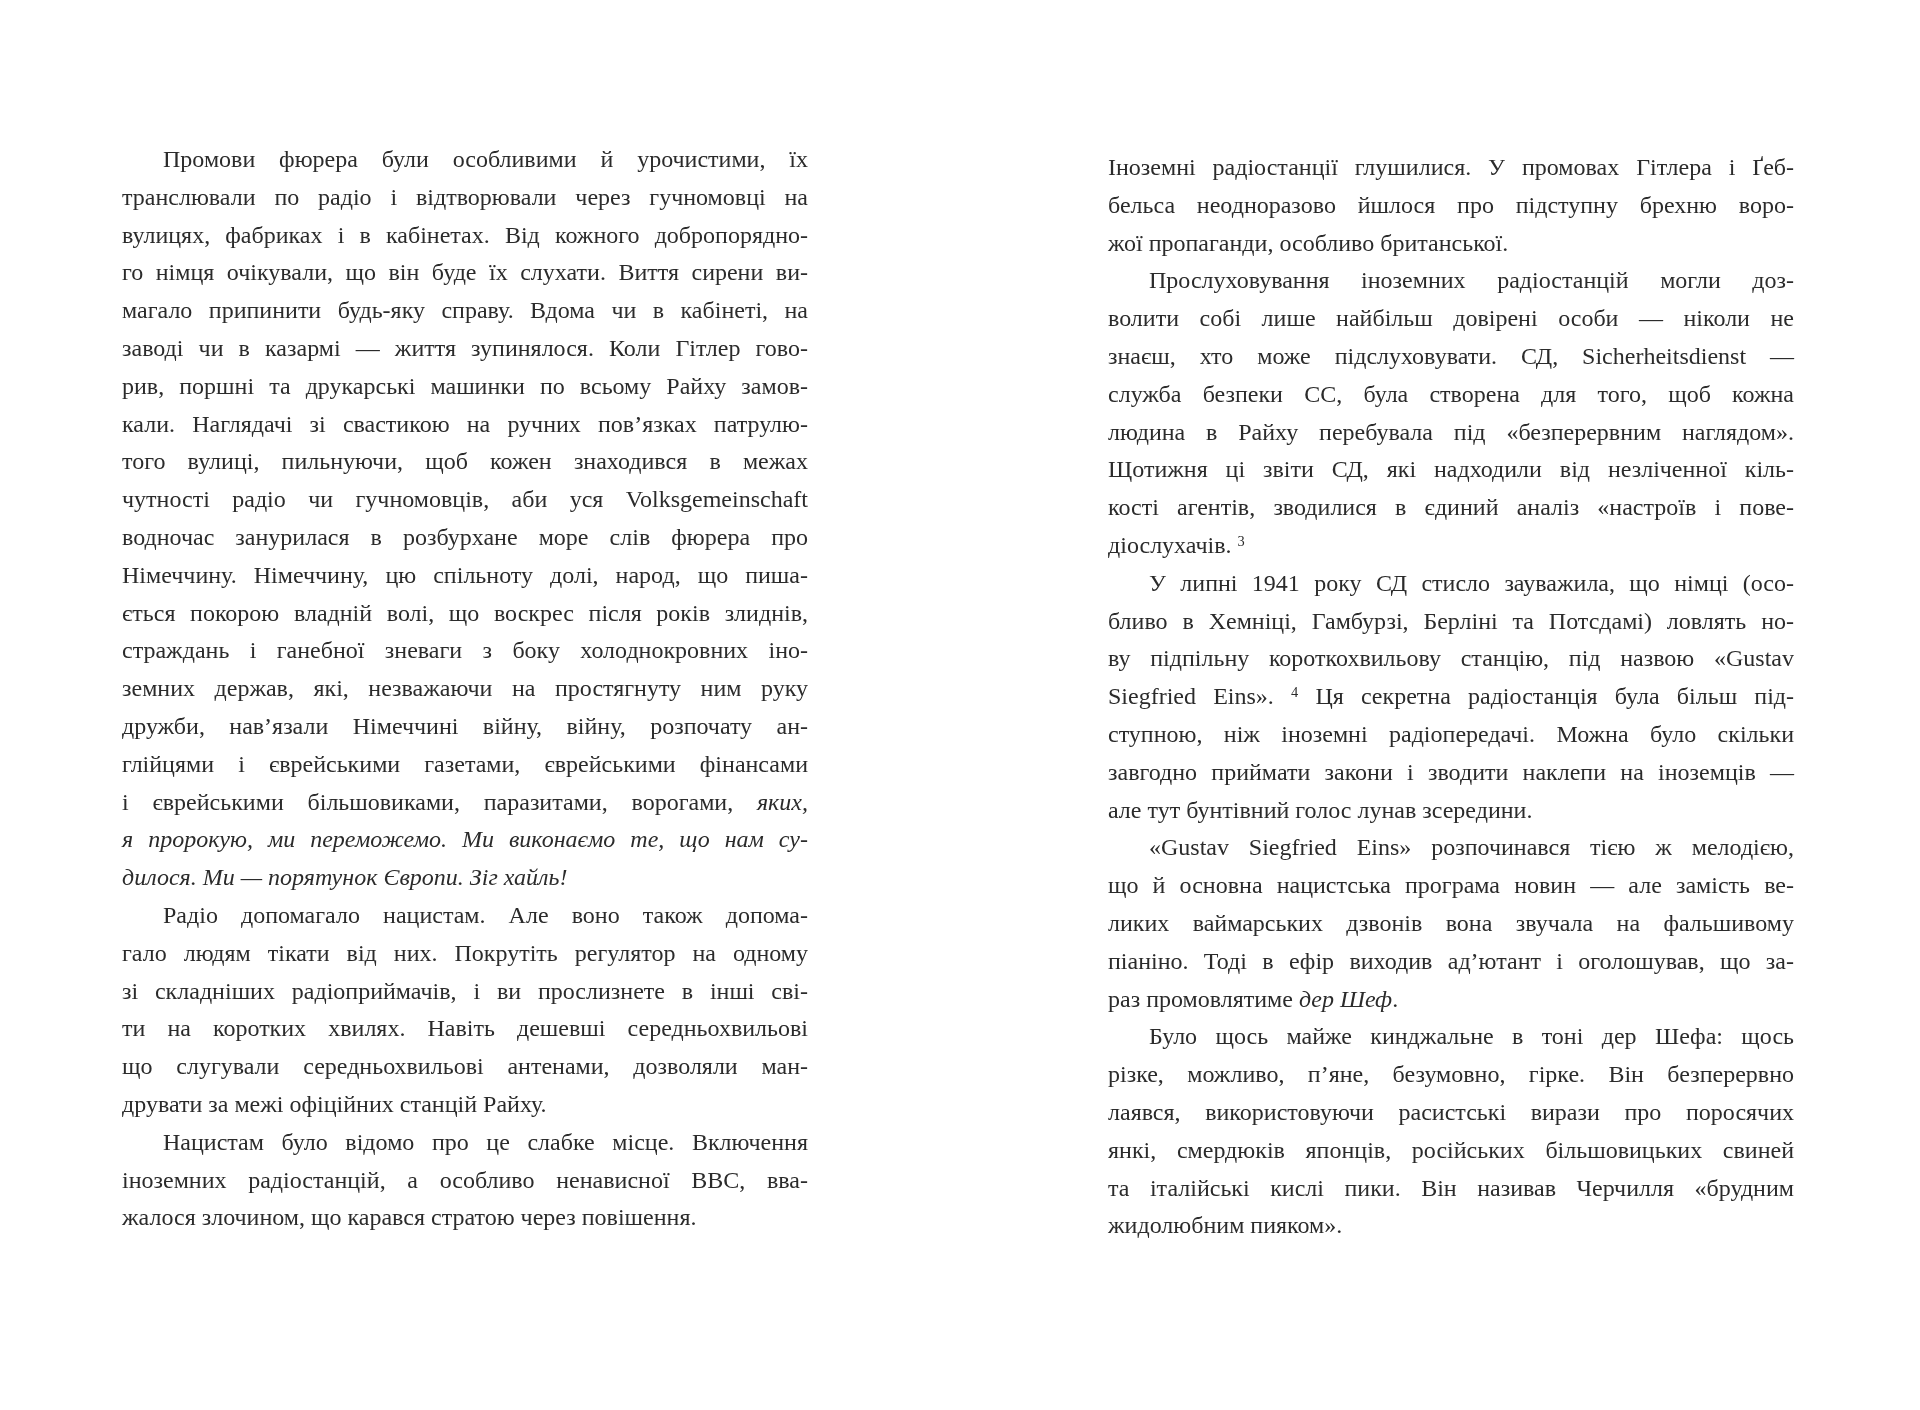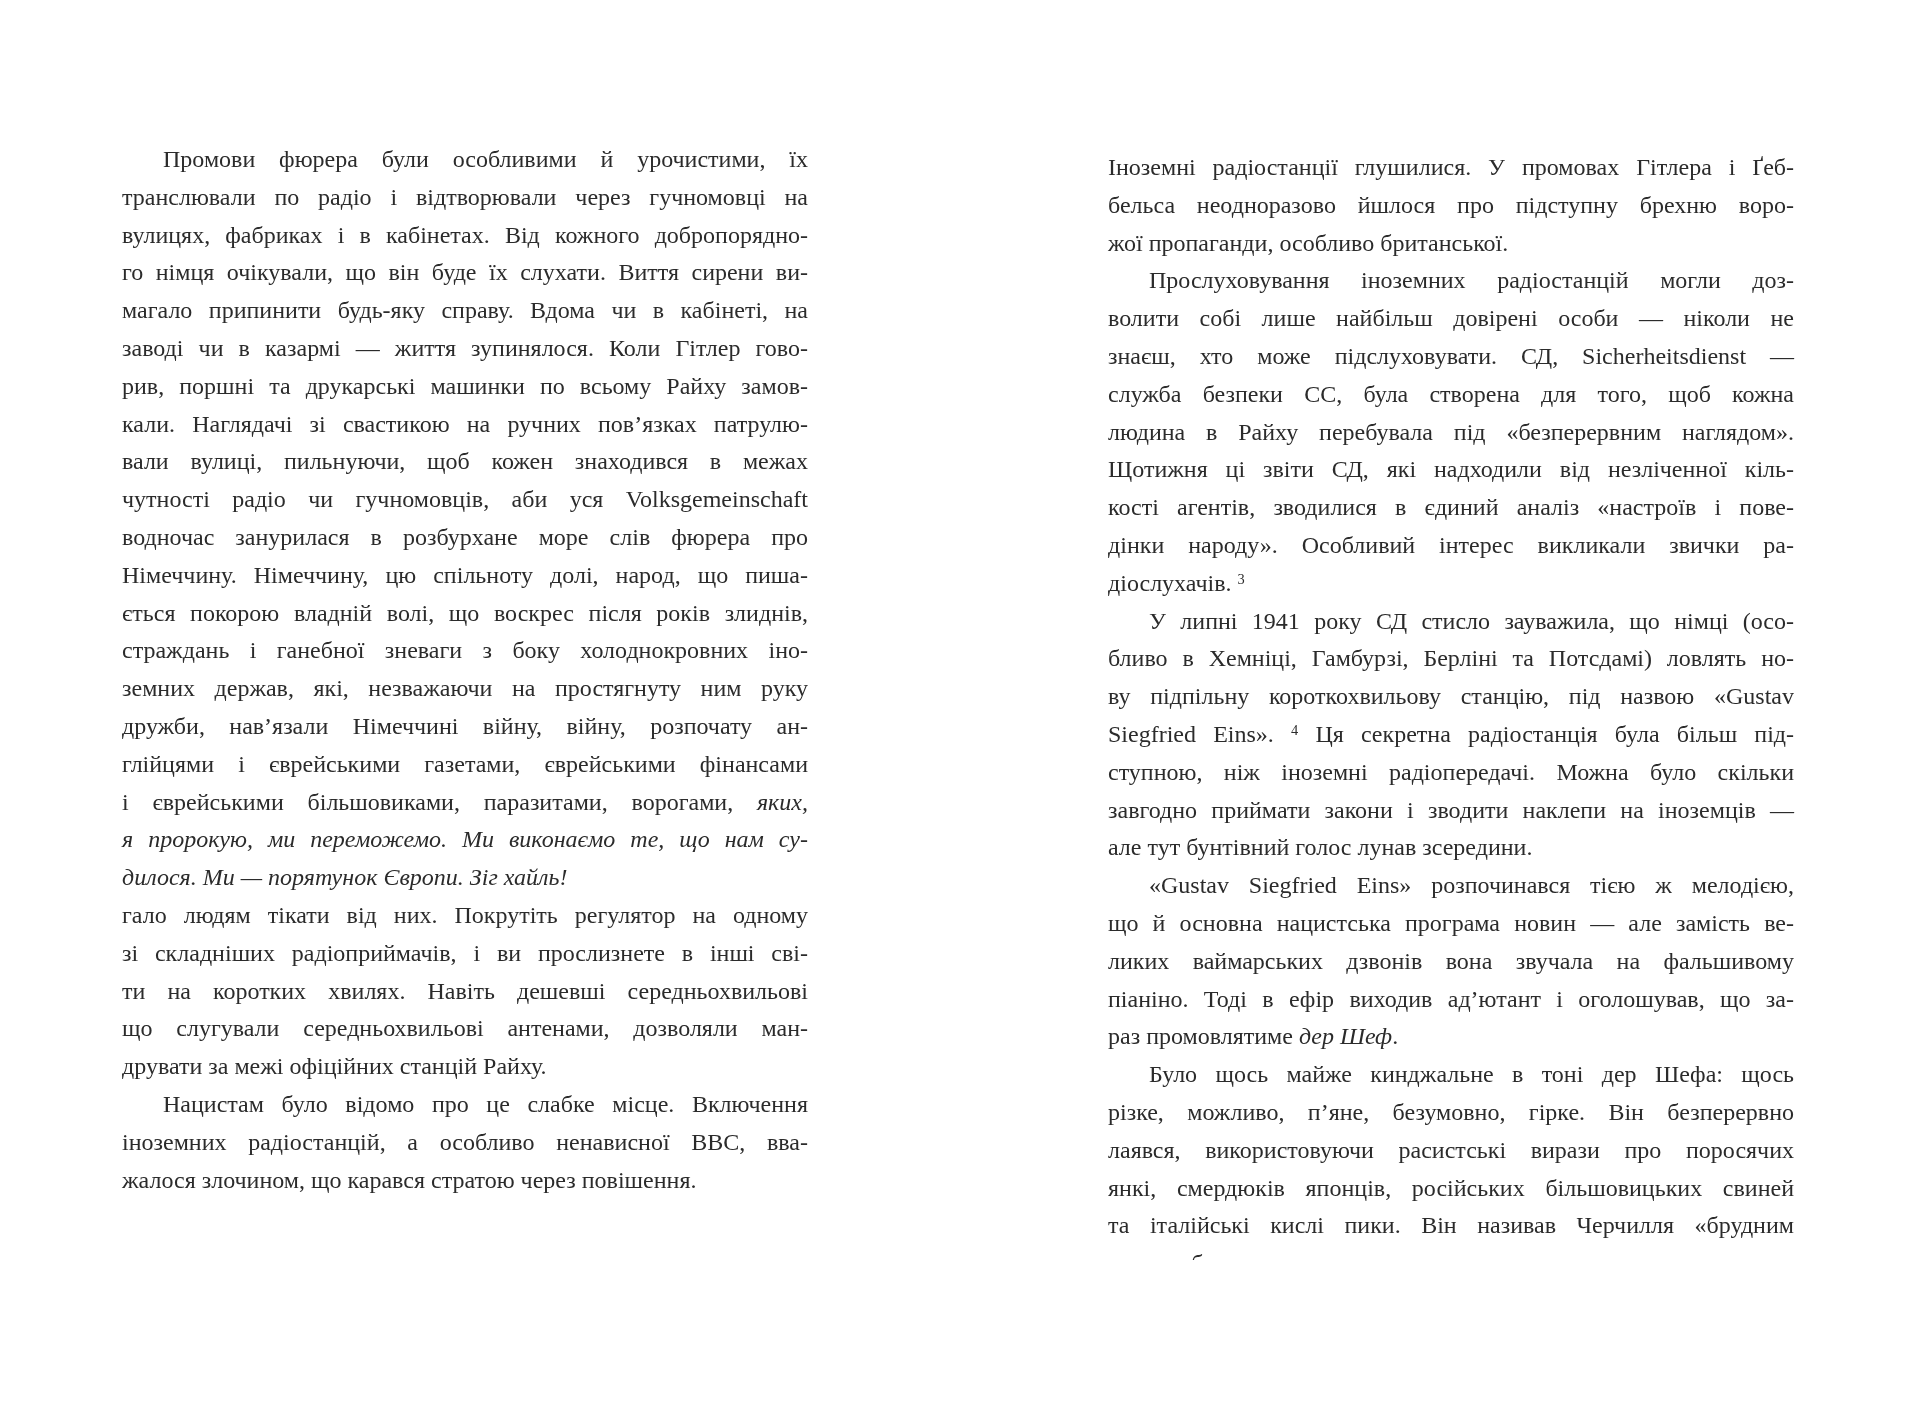--- a/index.html
+++ b/index.html
@@ -58,32 +58,33 @@
   <div class="page left">
     <div class="text-col">
         <div class="line indent"><span>Промови фюрера були особливими й урочистими, їх</span></div>
         <div class="line"><span>транслювали по радіо і відтворювали через гучномовці на</span></div>
         <div class="line"><span>вулицях, фабриках і в кабінетах. Від кожного добропорядно-</span></div>
         <div class="line"><span>го німця очікували, що він буде їх слухати. Виття сирени ви-</span></div>
         <div class="line"><span>магало припинити будь-яку справу. Вдома чи в кабінеті, на</span></div>
         <div class="line"><span>заводі чи в казармі — життя зупинялося. Коли Гітлер гово-</span></div>
         <div class="line"><span>рив, поршні та друкарські машинки по всьому Райху замов-</span></div>
         <div class="line"><span>кали. Наглядачі зі свастикою на ручних пов’язках патрулю-</span></div>
-        <div class="line"><span>вали вулиці, пильнуючи, щоб кожен знаходився в межах</span></div>
+        <div class="line"><span>того вулиці, пильнуючи, щоб кожен знаходився в межах</span></div>
         <div class="line"><span>чутності радіо чи гучномовців, аби уся Volksgemeinschaft</span></div>
         <div class="line"><span>водночас занурилася в розбурхане море слів фюрера про</span></div>
         <div class="line"><span>Німеччину. Німеччину, цю спільноту долі, народ, що пиша-</span></div>
         <div class="line"><span>ється покорою владній волі, що воскрес після років злиднів,</span></div>
         <div class="line"><span>страждань і ганебної зневаги з боку холоднокровних іно-</span></div>
         <div class="line"><span>земних держав, які, незважаючи на простягнуту ним руку</span></div>
         <div class="line"><span>дружби, нав’язали Німеччині війну, війну, розпочату ан-</span></div>
         <div class="line"><span>глійцями і єврейськими газетами, єврейськими фінансами</span></div>
         <div class="line"><span>і єврейськими більшовиками, паразитами, ворогами, </span><em>яких,</em></div>
         <div class="line"><em>я пророкую, ми переможемо. Ми виконаємо те, що нам су-</em></div>
         <div class="line last"><em>дилося. Ми — порятунок Європи. Зіг хайль!</em></div>
+        <div class="line indent"><span>Радіо допомагало нацистам. Але воно також допома-</span></div>
         <div class="line"><span>гало людям тікати від них. Покрутіть регулятор на одному</span></div>
         <div class="line"><span>зі складніших радіоприймачів, і ви прослизнете в інші сві-</span></div>
         <div class="line"><span>ти на коротких хвилях. Навіть дешевші середньохвильові</span></div>
         <div class="line"><span>що слугували середньохвильові антенами, дозволяли ман-</span></div>
         <div class="line last"><span>друвати за межі офіційних станцій Райху.</span></div>
         <div class="line indent"><span>Нацистам було відомо про це слабке місце. Включення</span></div>
         <div class="line"><span>іноземних радіостанцій, а особливо ненависної BBC, вва-</span></div>
         <div class="line last"><span>жалося злочином, що карався стратою через повішення.</span></div>
       </div>
     <div class="footer">
@@ -96,21 +97,20 @@
         <div class="line"><span>Іноземні радіостанції глушилися. У промовах Гітлера і Ґеб-</span></div>
         <div class="line"><span>бельса неодноразово йшлося про підступну брехню воро-</span></div>
         <div class="line last"><span>жої пропаганди, особливо британської.</span></div>
         <div class="line indent"><span>Прослуховування іноземних радіостанцій могли доз-</span></div>
         <div class="line"><span>волити собі лише найбільш довірені особи — ніколи не</span></div>
         <div class="line"><span>знаєш, хто може підслуховувати. СД, Sicherheitsdienst —</span></div>
         <div class="line"><span>служба безпеки СС, була створена для того, щоб кожна</span></div>
         <div class="line"><span>людина в Райху перебувала під «безперервним наглядом».</span></div>
         <div class="line"><span>Щотижня ці звіти СД, які надходили від незліченної кіль-</span></div>
         <div class="line"><span>кості агентів, зводилися в єдиний аналіз «настроїв і пове-</span></div>
-        <div class="line"><span>дінки народу». Особливий інтерес викликали звички ра-</span></div>
         <div class="line last"><span>діослухачів. </span><span class="fn-sup">3</span></div>
         <div class="line indent"><span>У липні 1941 року СД стисло зауважила, що німці (осо-</span></div>
         <div class="line"><span>бливо в Хемніці, Гамбурзі, Берліні та Потсдамі) ловлять но-</span></div>
         <div class="line"><span>ву підпільну короткохвильову станцію, під назвою «Gustav</span></div>
         <div class="line"><span>Siegfried Eins». </span><span class="fn-sup">4</span><span> Ця секретна радіостанція була більш під-</span></div>
         <div class="line"><span>ступною, ніж іноземні радіопередачі. Можна було скільки</span></div>
         <div class="line"><span>завгодно приймати закони і зводити наклепи на іноземців —</span></div>
         <div class="line last"><span>але тут бунтівний голос лунав зсередини.</span></div>
         <div class="line indent"><span>«Gustav Siegfried Eins» розпочинався тією ж мелодією,</span></div>
         <div class="line"><span>що й основна нацистська програма новин — але замість ве-</span></div>

